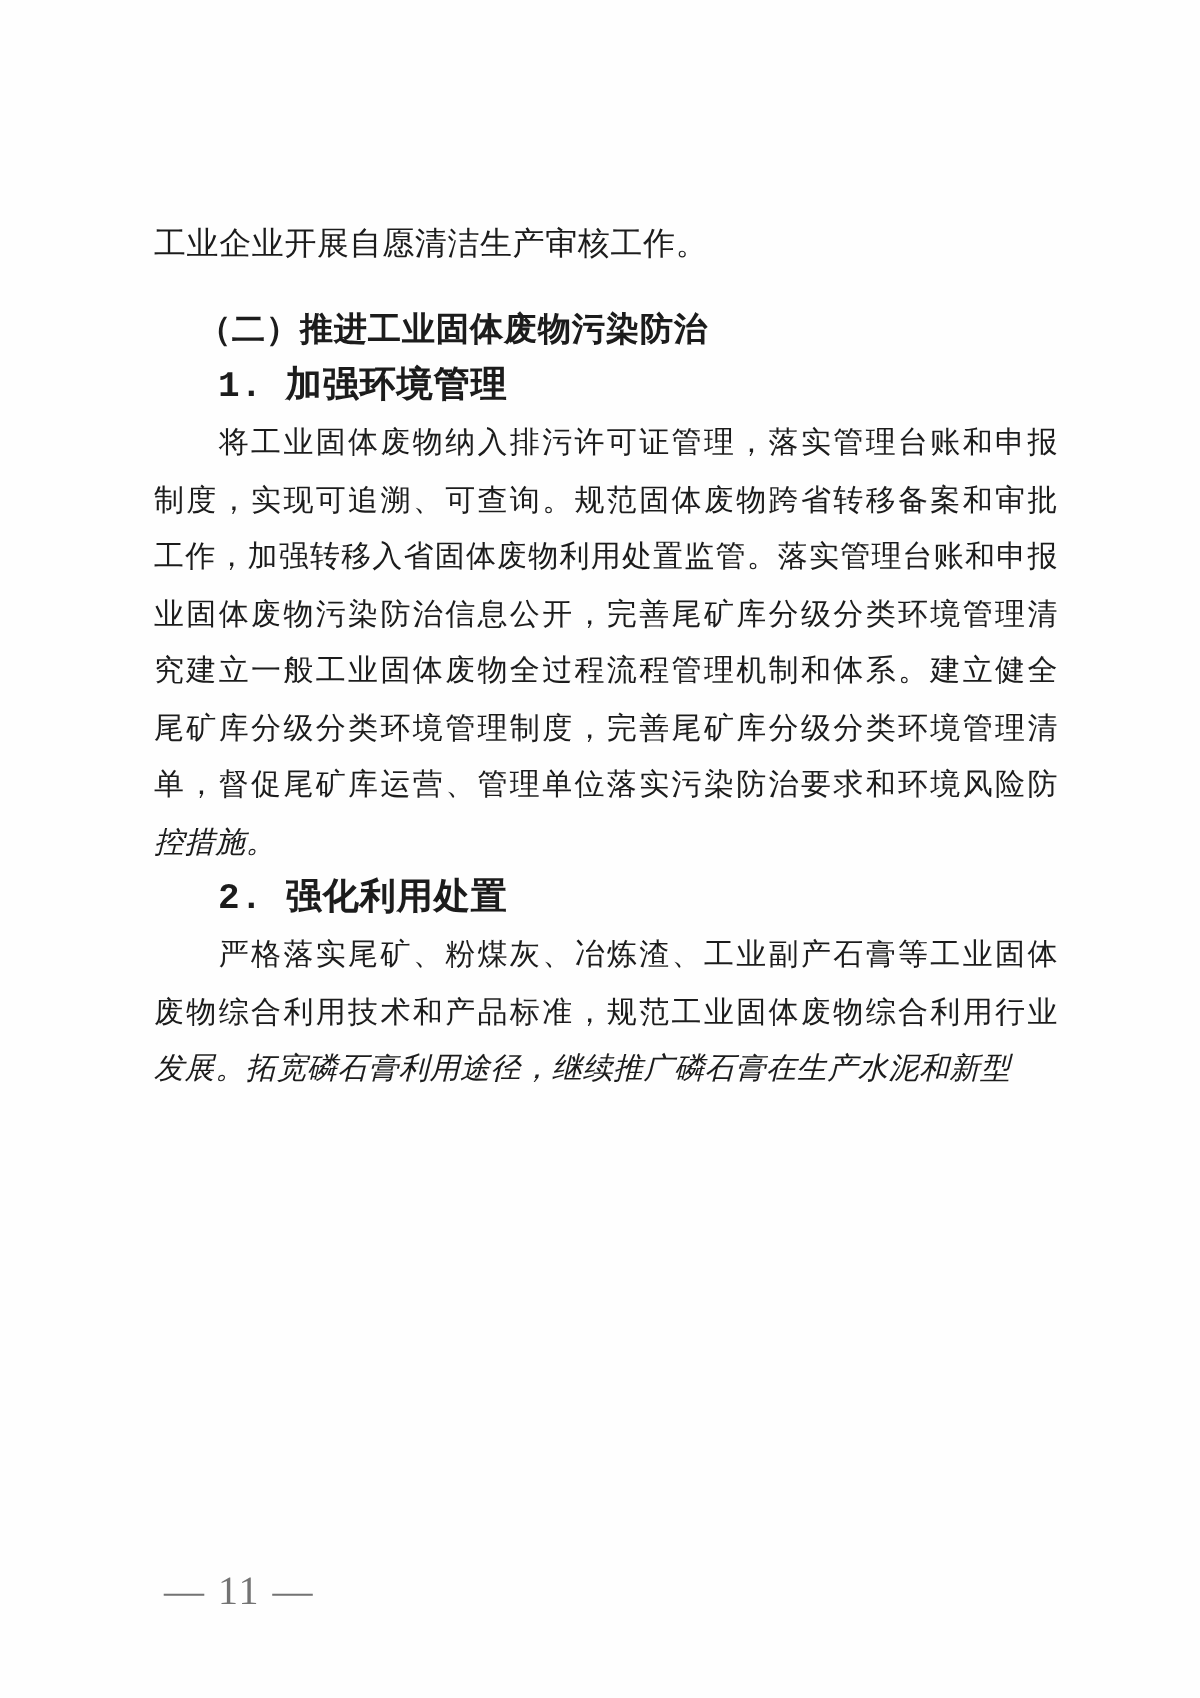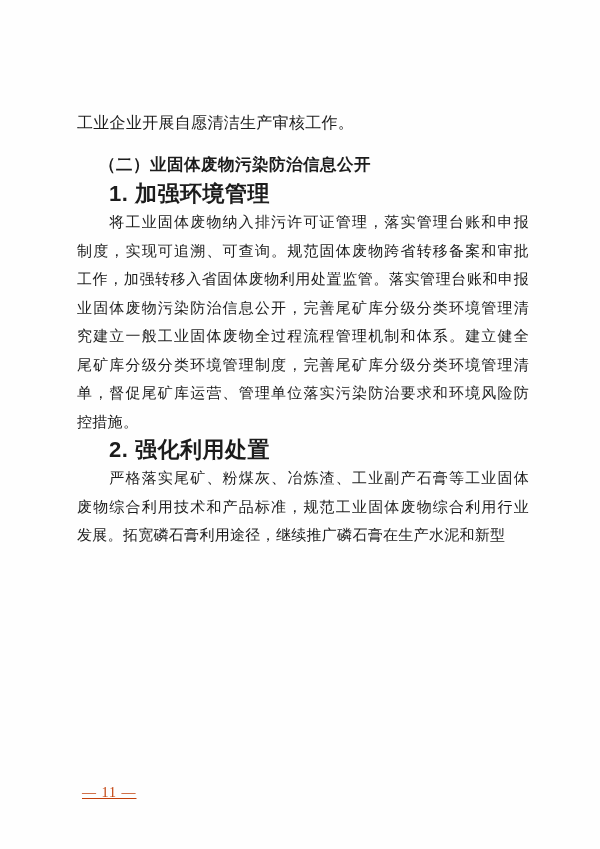--- a/index.html
+++ b/index.html
@@ -32,58 +32,58 @@
   .section-heading {
     margin-top: 14px;
     font-size: 16.5px;
     line-height: 28.45px;
     font-weight: bold;
     text-indent: 22px;
     letter-spacing: 0.5px;
     white-space: nowrap;
   }
   .sub-heading {
-    font-size: 22px;
+    font-size: 18px;
     line-height: 28.45px;
     font-weight: bold;
-    font-family: Liberation Sans, sans-serif;
+    font-family: Liberation Mono, monospace;
     text-indent: 32px;
     letter-spacing: 0.5px;
     white-space: nowrap;
   }
   .para { width: 100%; }
   .para .text-line {
     font-size: 15px;
     line-height: 28.45px;
     letter-spacing: 0.3px;
     text-align: justify;
     text-align-last: justify;
   }
   .para .text-line:last-child {
     text-align-last: left;
+    font-style: italic;
   }
   .page-number {
     position: absolute;
     left: 82px;
     top: 785px;
-    font-size: 14px;
+    font-size: 20px;
     letter-spacing: 1px;
-    color: #c2410c;
-    text-decoration: underline;
+    color: #737373;
   }
 </style>
 </head>
 <body>
 
 <div class="page">
   <div class="content">
 
     <div class="doc-line">工业企业开展自愿清洁生产审核工作。</div>
 
-    <div class="section-heading">（二）业固体废物污染防治信息公开</div>
+    <div class="section-heading">（二）推进工业固体废物污染防治</div>
 
     <div class="sub-heading">1. 加强环境管理</div>
 
     <div class="para">
         <div class="text-line">　　将工业固体废物纳入排污许可证管理，落实管理台账和申报</div>
         <div class="text-line">制度，实现可追溯、可查询。规范固体废物跨省转移备案和审批</div>
         <div class="text-line">工作，加强转移入省固体废物利用处置监管。落实管理台账和申报</div>
         <div class="text-line">业固体废物污染防治信息公开，完善尾矿库分级分类环境管理清</div>
         <div class="text-line">究建立一般工业固体废物全过程流程管理机制和体系。建立健全</div>
         <div class="text-line">尾矿库分级分类环境管理制度，完善尾矿库分级分类环境管理清</div>

